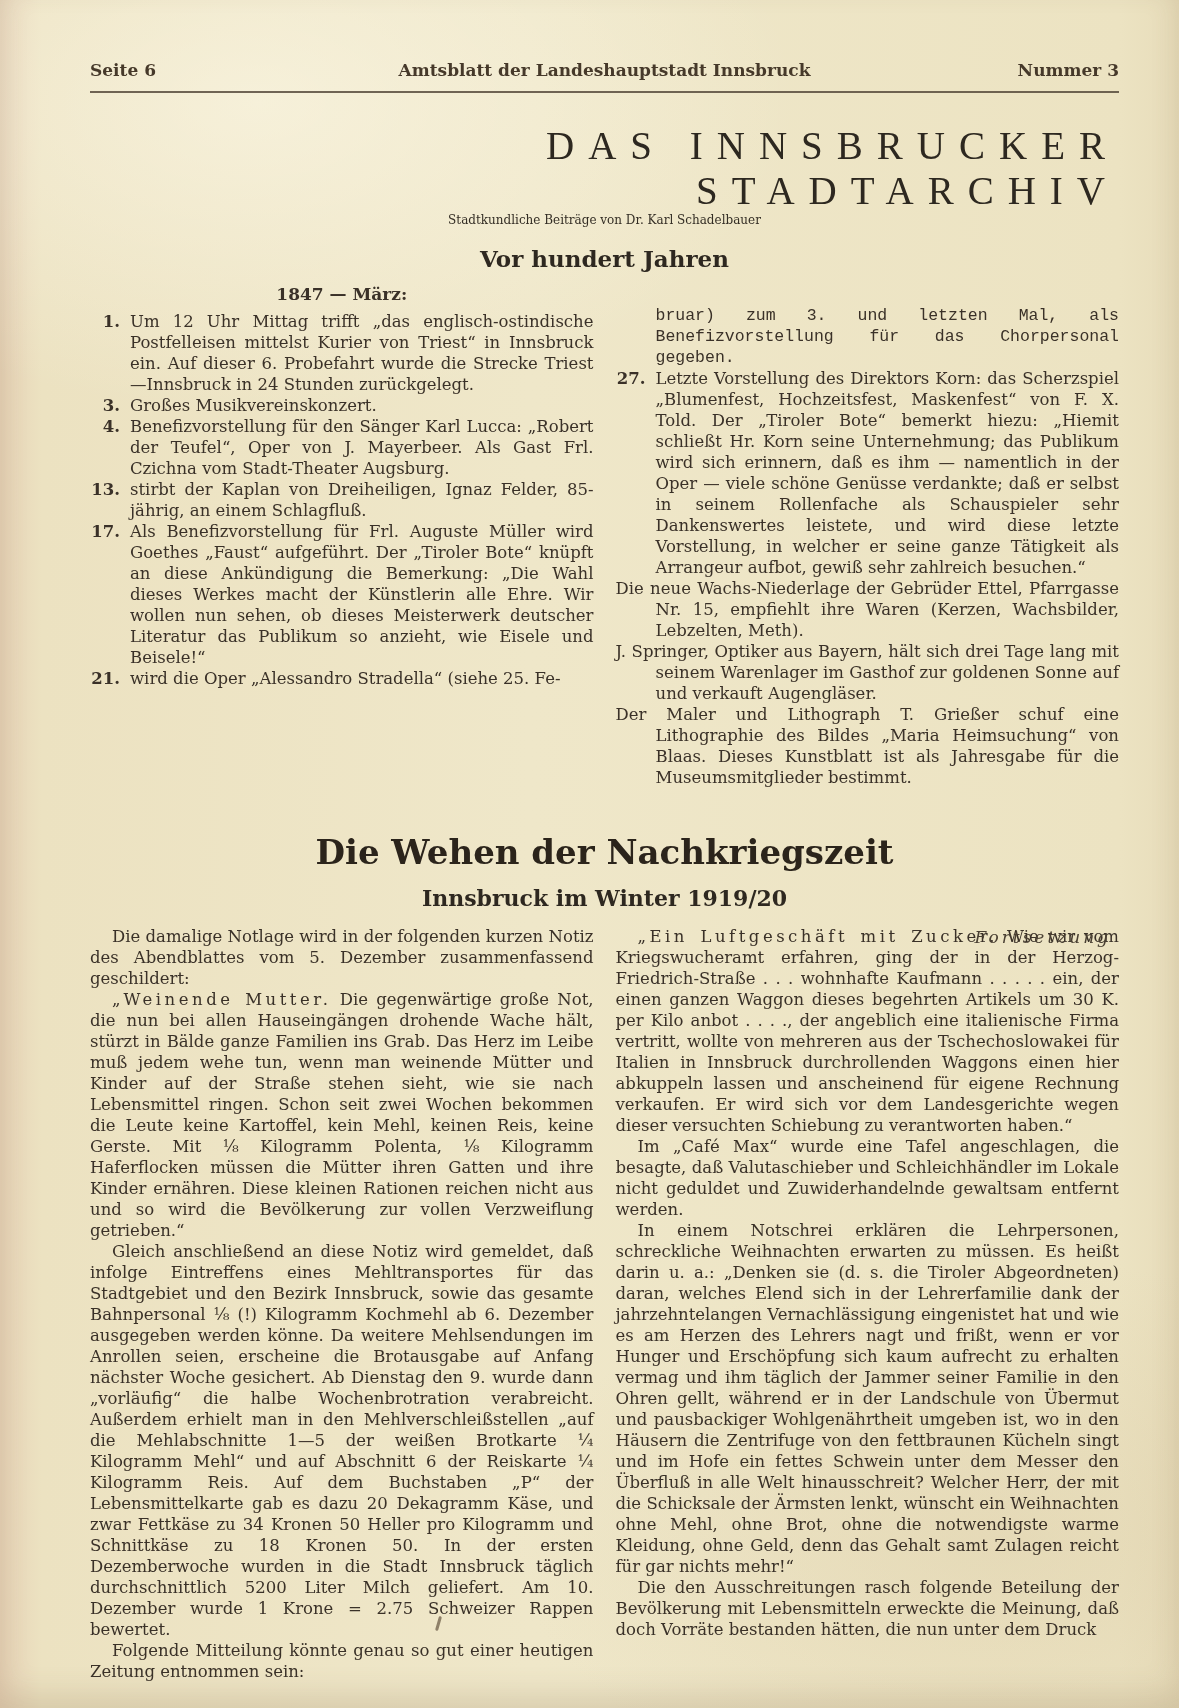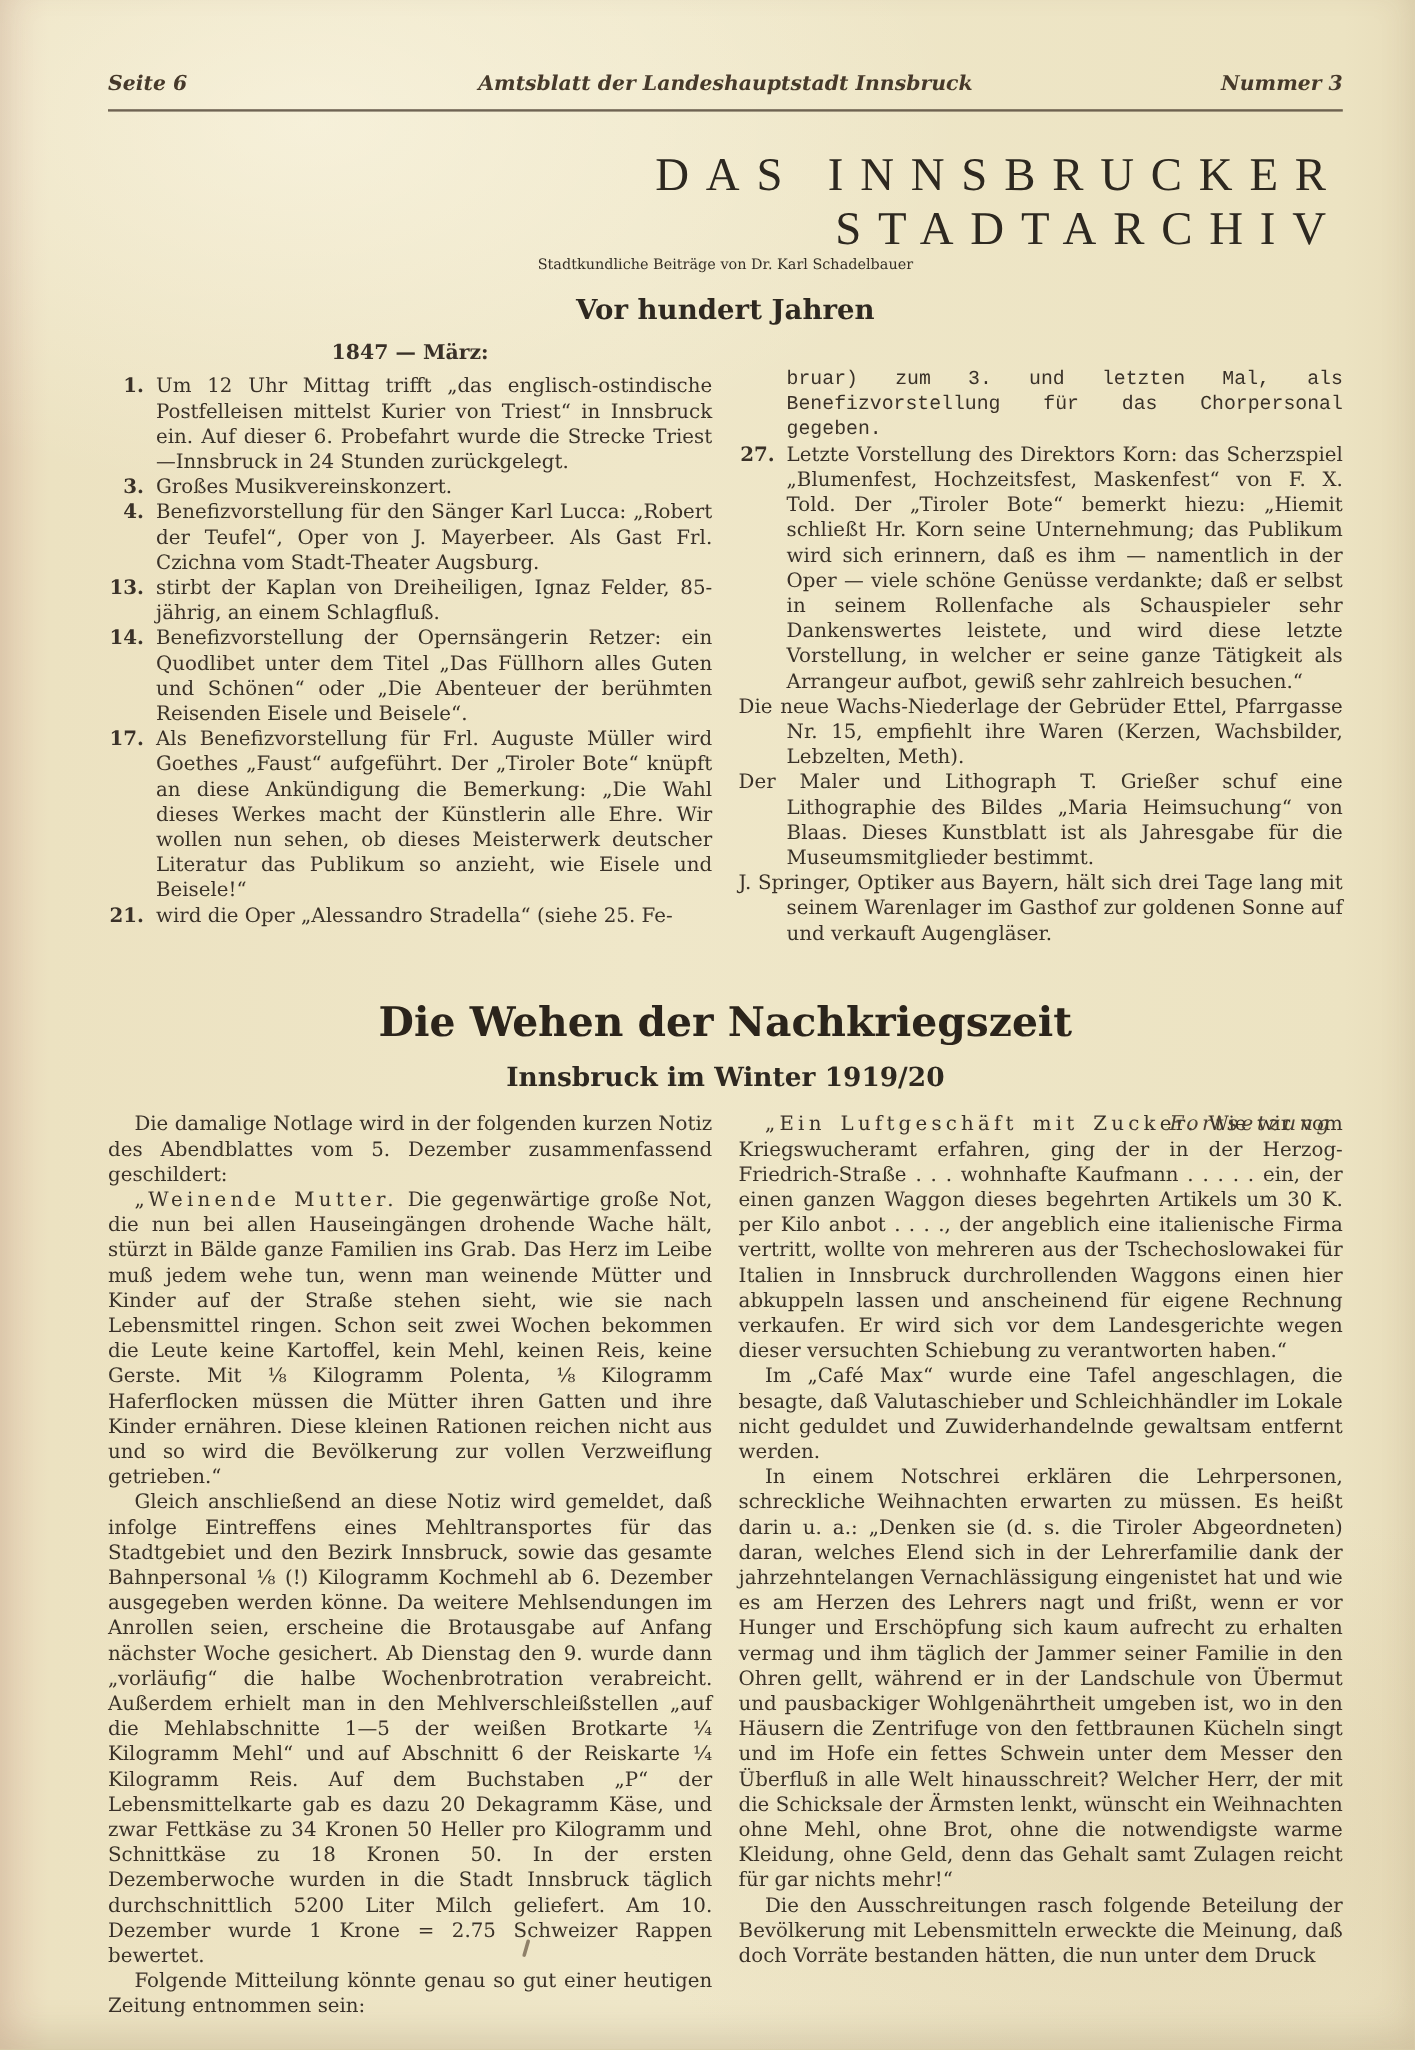--- a/index.html
+++ b/index.html
@@ -12,21 +12,21 @@
       radial-gradient(ellipse 700px 400px at 85% 90%, rgba(215,198,160,.35), rgba(215,198,160,0) 70%),
       linear-gradient(90deg,#e6d2b6 0%,#ece2c1 3.5%,#efe7c9 45%,#ece3c2 95%,#e7dcba 100%),
       #ece3c3;
     color:#3a3128;
     font-family:"DejaVu Serif", serif;
     overflow:hidden;
     box-shadow:inset 0 -14px 28px rgba(120,95,60,.18);
   }
   .inner{padding:60px 60px 0 90px;}
   
-  .running-head{display:flex;align-items:flex-end;font-size:17px;font-weight:bold;color:#46392a;font-style:italic;}
+  .running-head{display:flex;align-items:flex-end;font-size:17px;font-weight:bold;color:#46392a;}
   .rh-left{width:220px;text-align:left;}
   .rh-center{flex:1;text-align:center;}
   .rh-right{width:220px;text-align:right;}
   .head-rule{height:2px;background:#4d4133;opacity:.8;margin-top:11px;}
   
   .masthead-title{
     margin-top:30px;text-align:right;
     font-family:"Liberation Serif", serif;font-weight:400;
     font-size:39px;letter-spacing:14px;text-indent:14px;
     color:#2d2820;
@@ -85,42 +85,38 @@
         </div>
         <div class="li">
           <span class="num">4.</span>
           <span>Benefizvorstellung für den Sänger Karl Lucca: „Robert der Teufel“, Oper von J. Mayerbeer. Als Gast Frl. Czichna vom Stadt-Theater Augsburg.</span>
         </div>
         <div class="li">
           <span class="num">13.</span>
           <span>stirbt der Kaplan von Dreiheiligen, Ignaz Felder, 85-jährig, an einem Schlagfluß.</span>
         </div>
         <div class="li">
-          <span class="num">14.</span>
-          <span>Benefizvorstellung der Opernsängerin Retzer: ein Quodlibet unter dem Titel „Das Füllhorn alles Guten und Schönen“ oder „Die Abenteuer der berühmten Reisenden Eisele und Beisele“.</span>
-        </div>
-        <div class="li">
           <span class="num">17.</span>
           <span>Als Benefizvorstellung für Frl. Auguste Müller wird Goethes „Faust“ aufgeführt. Der „Tiroler Bote“ knüpft an diese Ankündigung die Bemerkung: „Die Wahl dieses Werkes macht der Künstlerin alle Ehre. Wir wollen nun sehen, ob dieses Meisterwerk deutscher Literatur das Publikum so anzieht, wie Eisele und Beisele!“</span>
         </div>
         <div class="li">
           <span class="num">21.</span>
           <span>wird die Oper „Alessandro Stradella“ (siehe 25. Fe-</span>
         </div>
       </div>
 
       <div class="col col-right-a1">
         <div class="cont">bruar) zum 3. und letzten Mal, als Benefizvorstellung für das Chorpersonal gegeben.</div>
         <div class="li">
           <span class="num">27.</span>
           <span>Letzte Vorstellung des Direktors Korn: das Scherzspiel „Blumenfest, Hochzeitsfest, Maskenfest“ von F. X. Told. Der „Tiroler Bote“ bemerkt hiezu: „Hiemit schließt Hr. Korn seine Unternehmung; das Publikum wird sich erinnern, daß es ihm — namentlich in der Oper — viele schöne Genüsse verdankte; daß er selbst in seinem Rollenfache als Schauspieler sehr Dankenswertes leistete, und wird diese letzte Vorstellung, in welcher er seine ganze Tätigkeit als Arrangeur aufbot, gewiß sehr zahlreich besuchen.“</span>
         </div>
         <div class="hang">Die neue Wachs-Niederlage der Gebrüder Ettel, Pfarrgasse Nr. 15, empfiehlt ihre Waren (Kerzen, Wachsbilder, Lebzelten, Meth).</div>
+        <div class="hang">J. Springer, Optiker aus Bayern, hält sich drei Tage lang mit seinem Warenlager im Gasthof zur goldenen Sonne auf und verkauft Augengläser.</div>
         <div class="hang">Der Maler und Lithograph T. Grießer schuf eine Lithographie des Bildes „Maria Heimsuchung“ von Blaas. Dieses Kunstblatt ist als Jahresgabe für die Museumsmitglieder bestimmt.</div>
-        <div class="hang">J. Springer, Optiker aus Bayern, hält sich drei Tage lang mit seinem Warenlager im Gasthof zur goldenen Sonne auf und verkauft Augengläser.</div>
       </div>
     </div>
 
     <div class="a2-title">Die Wehen der Nachkriegszeit</div>
     <div class="a2-subrow">
       <span class="a2-sub">Innsbruck im Winter 1919/20</span>
       <span class="a2-cont">Fortsetzung</span>
     </div>
 
     <div class="cols2">

